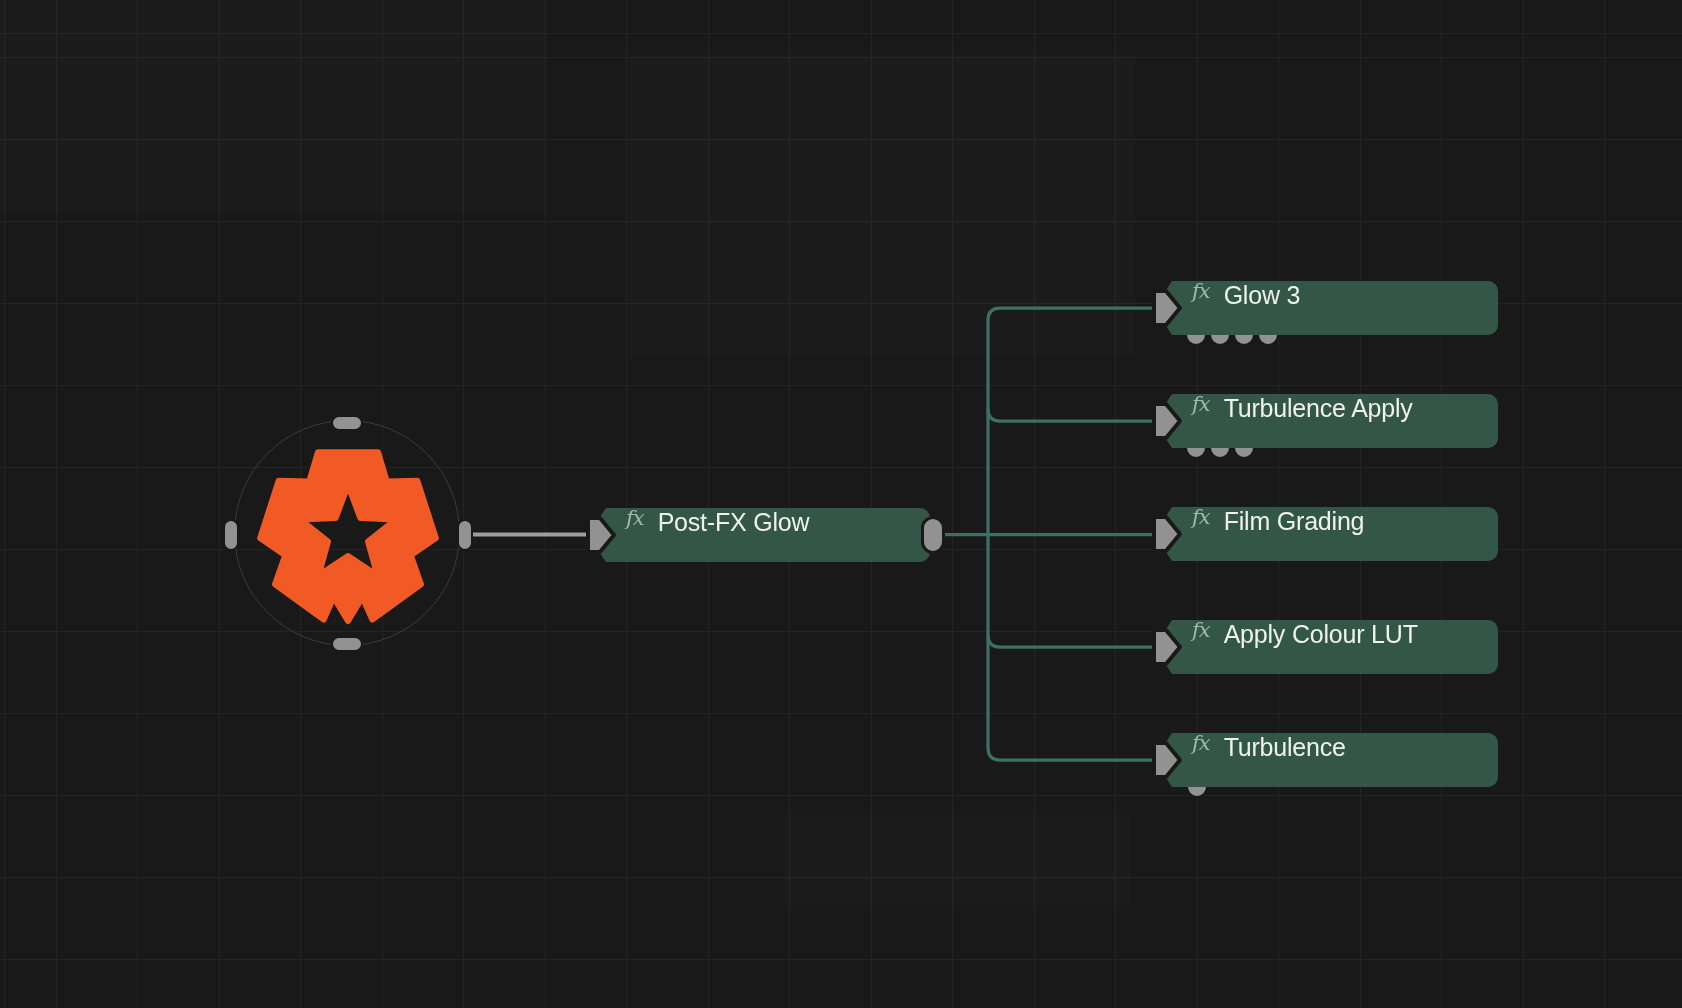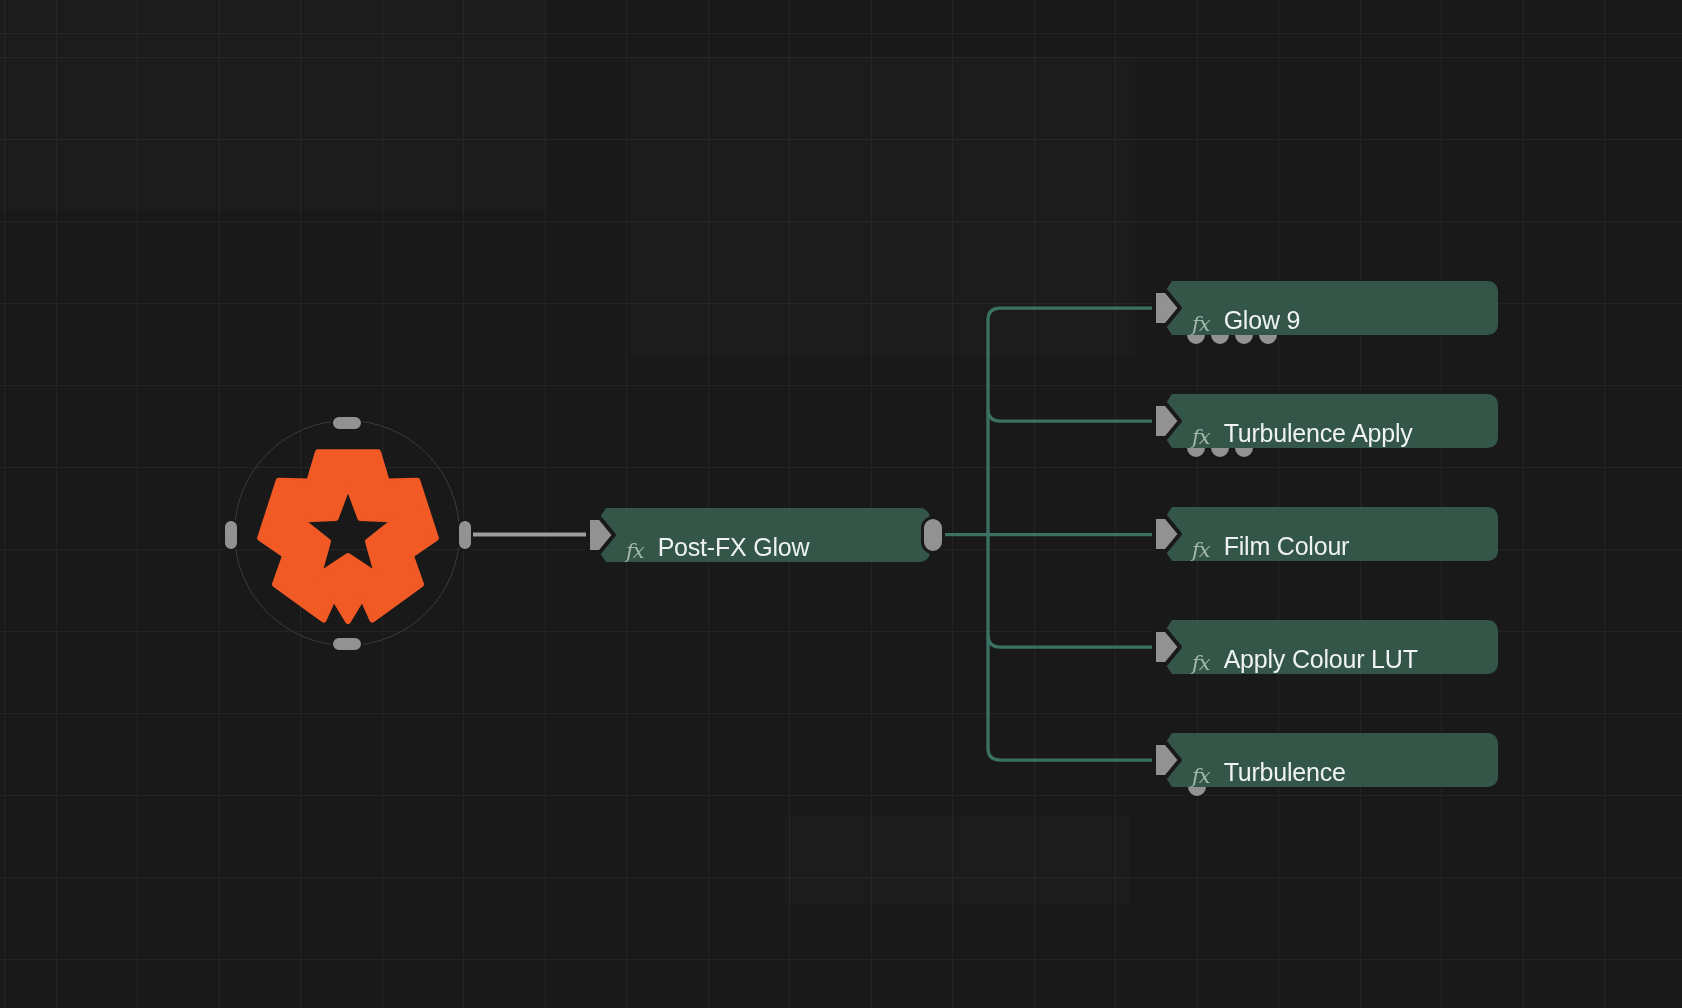--- a/index.html
+++ b/index.html
@@ -13,21 +13,21 @@
   #canvas{position:absolute;inset:0;width:1682px;height:1008px;
     background:
       repeating-linear-gradient(to right, var(--grid) 0 1px, transparent 1px 81.5px),
       repeating-linear-gradient(to bottom, var(--grid) 0 1px, transparent 1px 82px),
       var(--bg);
     background-position:56px 0,0 57px;}
   .patch{position:absolute;background:rgba(255,255,255,0.015);pointer-events:none}
   svg.wires{position:absolute;left:0;top:0;z-index:1}
   .node{position:absolute;height:54px;background:var(--node);border-radius:10px;
     clip-path:polygon(18px 0, 100% 0, 100% 100%, 18px 100%, 0 50%);
-    display:flex;align-items:flex-end;z-index:3;cursor:pointer}
+    display:flex;align-items:flex-start;z-index:3;cursor:pointer}
   .node .fx{font-family:"DejaVu Serif",serif;font-style:italic;font-size:21px;
     color:var(--fx);margin-left:38px;letter-spacing:-1px;line-height:1}
   .node .label{color:var(--text);font-size:25px;font-weight:500;margin-left:14px;
     letter-spacing:-0.2px;white-space:nowrap}
   .port-arrow{position:absolute;z-index:4;width:34px;height:44px;cursor:crosshair}
   .out-pill{position:absolute;z-index:4;width:18px;height:32px;background:var(--port);
     border:3px solid var(--outline);border-radius:12px;box-sizing:content-box;cursor:crosshair}
   .bumps{position:absolute;z-index:2;display:flex}
   .bump{width:22px;height:22px;border-radius:50%;background:var(--port);
     border:2px solid var(--outline);margin-right:2px;cursor:crosshair}
@@ -80,42 +80,42 @@
   <div class="out-pill" style="left:921px;top:516px"></div>
 
   <div class="bumps" style="left:1185px;top:324px">
       <span class="bump"></span>
       <span class="bump"></span>
       <span class="bump"></span>
       <span class="bump"></span>
     </div>
   <div class="node" style="left:1154px;top:281px;width:344px">
     <span class="fx">fx</span>
-    <span class="label">Glow 9</span>
+    <span class="label">Glow 3</span>
   </div>
   <svg class="port-arrow" style="left:1150px;top:286px" viewBox="0 0 34 44">
     <polygon points="4,5 16,5 30,22 16,39 4,39" fill="var(--port)" stroke="var(--outline)" stroke-width="4" stroke-linejoin="round"></polygon>
   </svg>
 
   <div class="bumps" style="left:1185px;top:437px">
       <span class="bump"></span>
       <span class="bump"></span>
       <span class="bump"></span>
     </div>
   <div class="node" style="left:1154px;top:394px;width:344px">
     <span class="fx">fx</span>
     <span class="label">Turbulence Apply</span>
   </div>
   <svg class="port-arrow" style="left:1150px;top:399px" viewBox="0 0 34 44">
     <polygon points="4,5 16,5 30,22 16,39 4,39" fill="var(--port)" stroke="var(--outline)" stroke-width="4" stroke-linejoin="round"></polygon>
   </svg>
 
   <div class="node" style="left:1154px;top:507px;width:344px">
     <span class="fx">fx</span>
-    <span class="label">Film Colour</span>
+    <span class="label">Film Grading</span>
   </div>
   <svg class="port-arrow" style="left:1150px;top:512px" viewBox="0 0 34 44">
     <polygon points="4,5 16,5 30,22 16,39 4,39" fill="var(--port)" stroke="var(--outline)" stroke-width="4" stroke-linejoin="round"></polygon>
   </svg>
 
   <div class="node" style="left:1154px;top:620px;width:344px">
     <span class="fx">fx</span>
     <span class="label">Apply Colour LUT</span>
   </div>
   <svg class="port-arrow" style="left:1150px;top:625px" viewBox="0 0 34 44">

